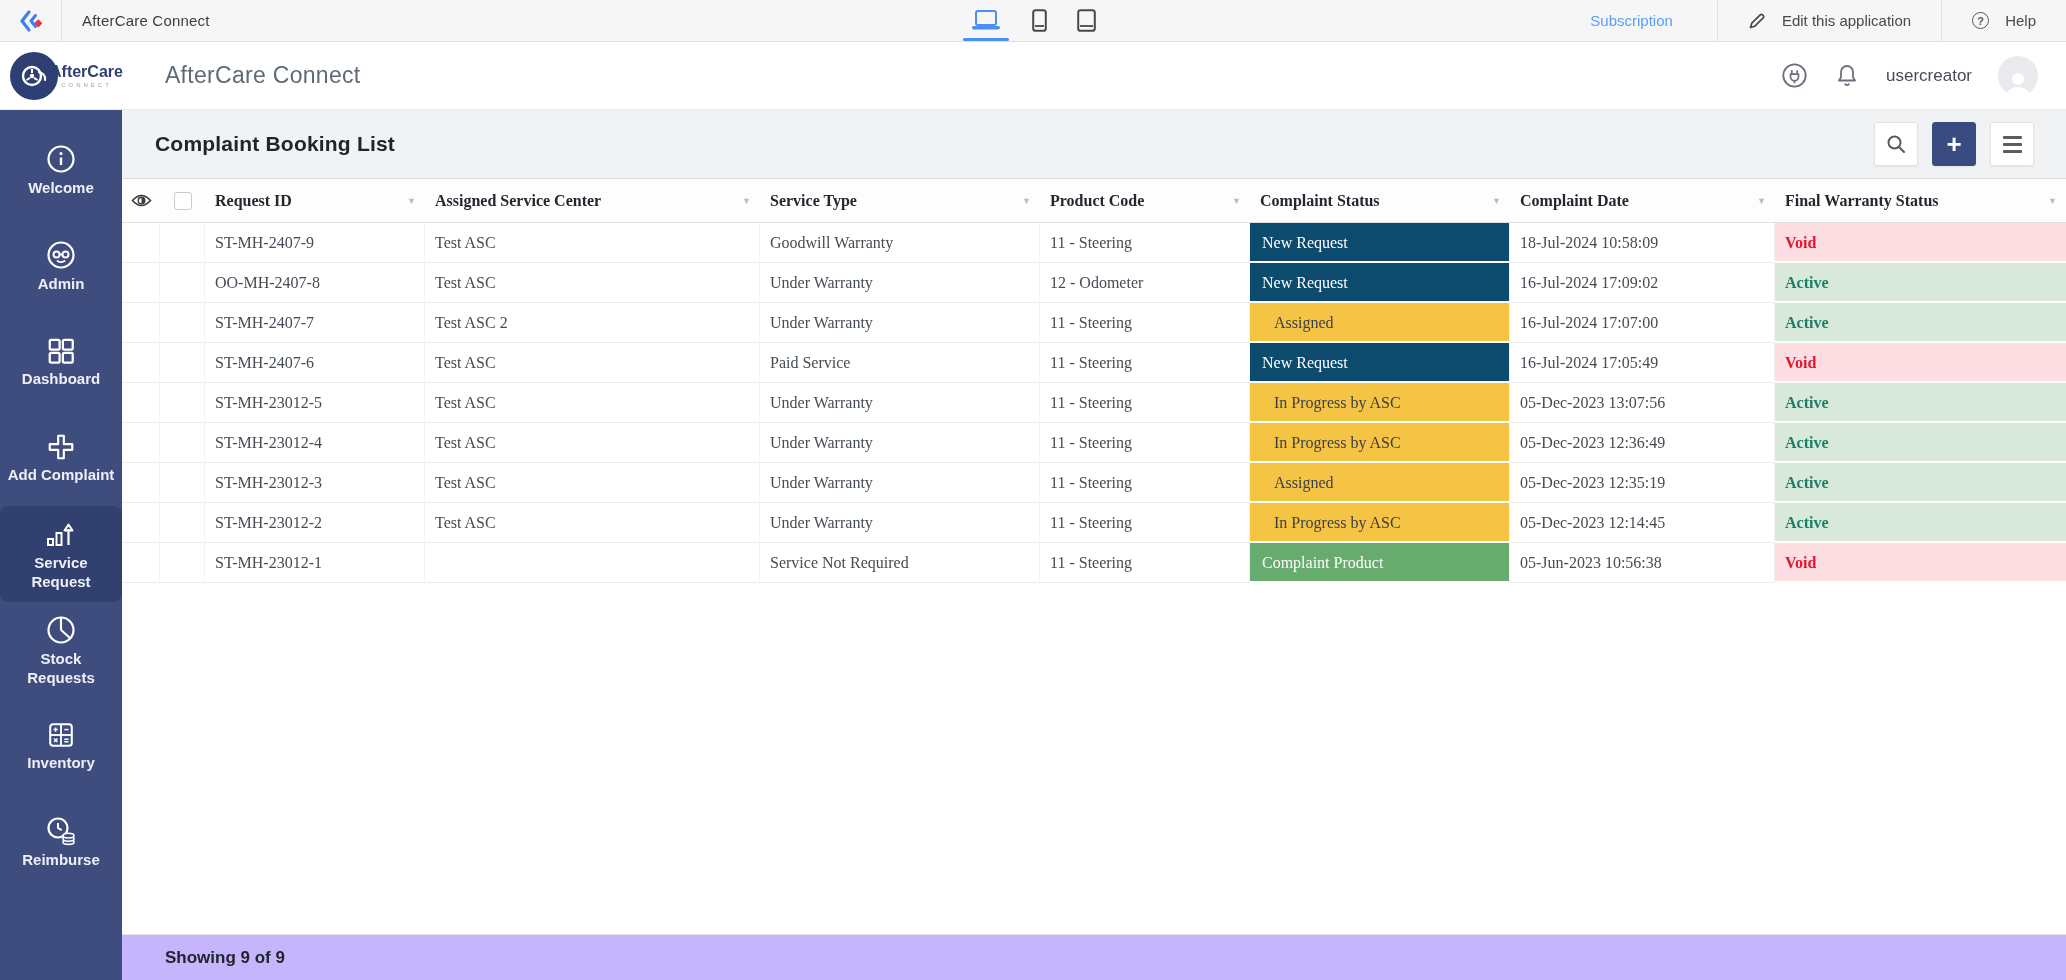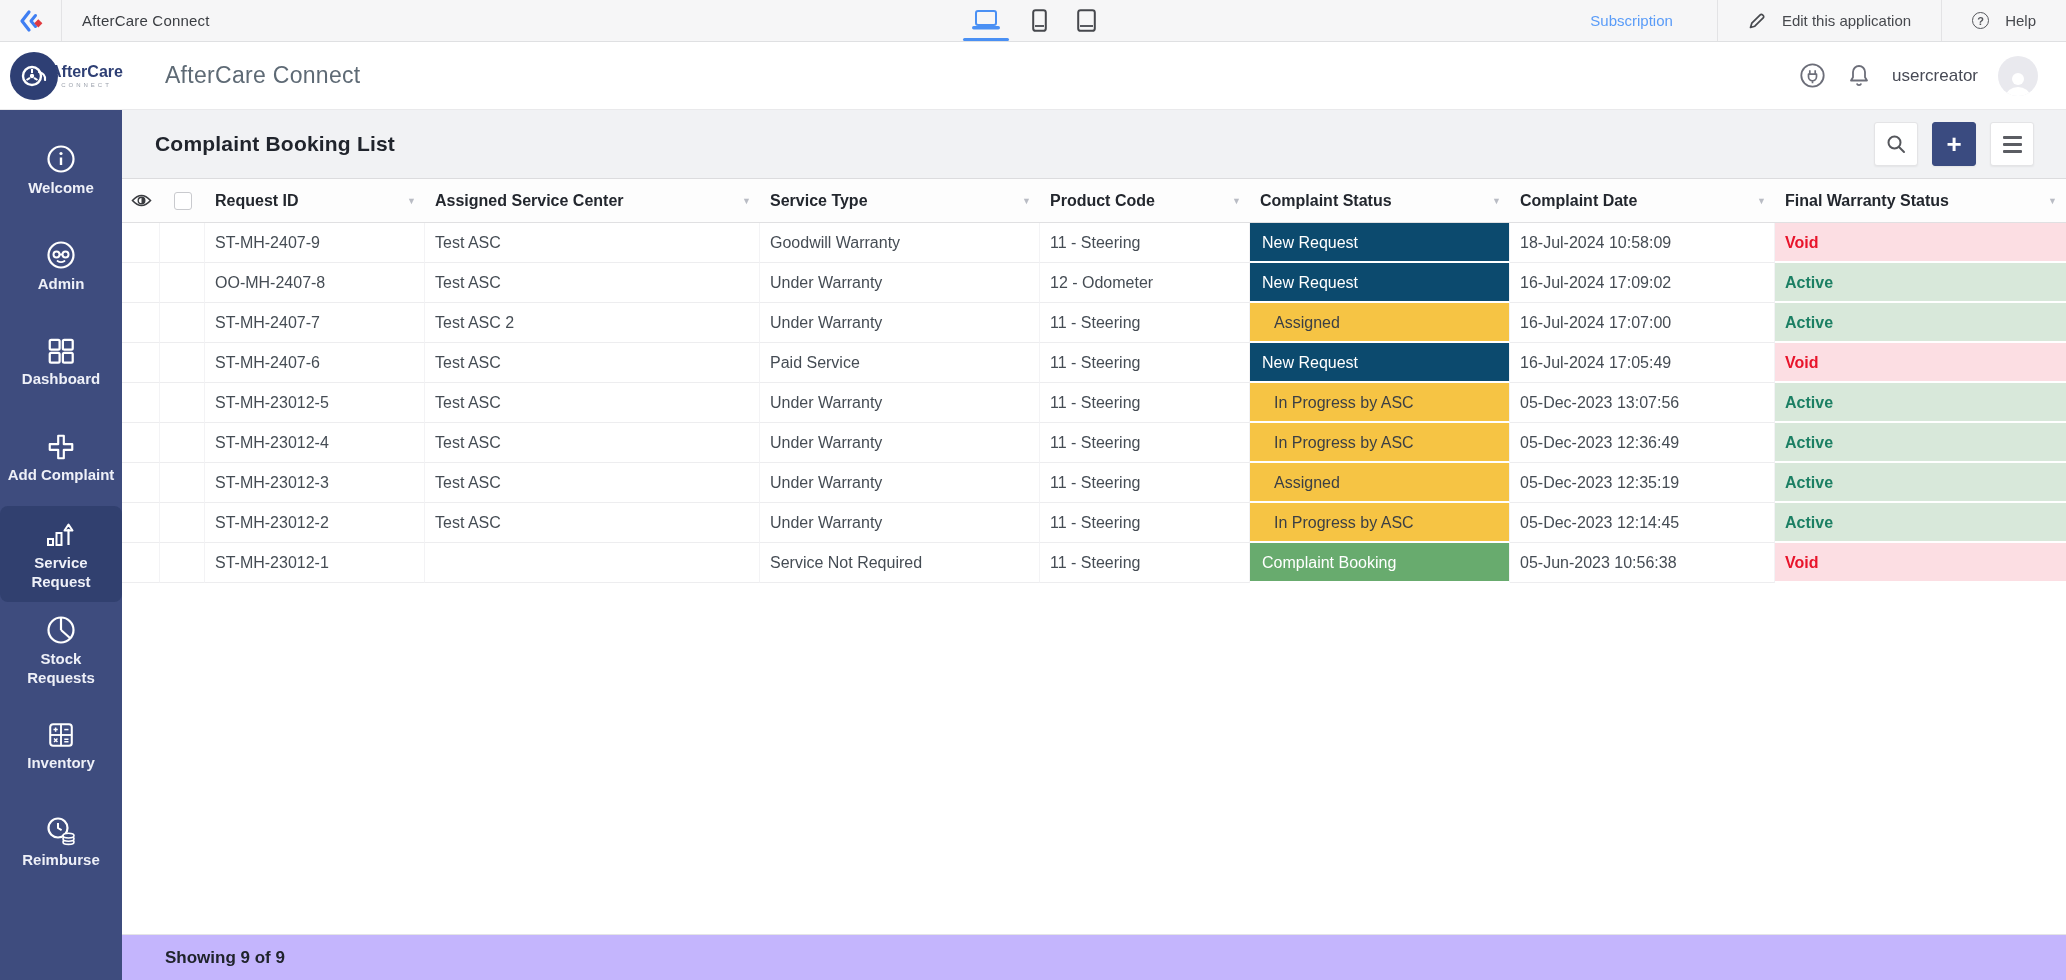--- a/index.html
+++ b/index.html
@@ -27,21 +27,21 @@
   
   .app-header { height:68px; background:#ffffff; border-bottom:1px solid #e9e9eb;
     display:flex; align-items:center; }
   .brand { display:flex; align-items:center; margin-left:10px; cursor:pointer; }
   .brand-disc { width:48px; height:48px; border-radius:50%; background:#2e3f74; display:flex;
     align-items:center; justify-content:center; flex-shrink:0; }
   .brand-words { margin-left:-8px; display:flex; flex-direction:column; line-height:1; }
   .brand-name { font-size:16px; font-weight:700; color:#2e3f74; }
   .brand-sub { font-size:6px; letter-spacing:3px; color:#9aa0ab; margin-top:2px; text-align:center; }
   .hd-title { margin-left:42px; font-size:23px; color:#5e6a75; letter-spacing:.3px; }
-  .hd-right { margin-left:auto; display:flex; align-items:center; gap:20px; padding-right:28px; }
+  .hd-right { margin-left:auto; display:flex; align-items:center; gap:26px; padding-right:28px; }
   .hd-user { font-size:17px; color:#474a55; cursor:pointer; }
   .avatar { width:40px; height:40px; border-radius:50%; background:#e9e9ee; overflow:hidden;
     display:flex; align-items:flex-end; justify-content:center; cursor:pointer; }
 
   
   .shell { display:flex; height:870px; }
 
   
   .sidebar { width:122px; background:#3e4c7e; flex-shrink:0; display:flex; flex-direction:column;
     padding-top:12px; overflow:hidden; }
@@ -57,21 +57,21 @@
   .page-title { font-size:21px; font-weight:700; color:#20242c; letter-spacing:.2px; }
   .ph-actions { display:flex; gap:14px; }
   .sq-btn { width:44px; height:44px; background:#ffffff; border:1px solid #e4e4e6; border-radius:3px;
     box-shadow:0 1px 2px rgba(0,0,0,.06); display:flex; align-items:center; justify-content:center; cursor:pointer; }
   .sq-btn.primary { background:#3a4b80; border-color:#3a4b80; color:#fff; font-size:26px; font-weight:700; }
   .bars { display:flex; flex-direction:column; gap:4px; }
   .bars span { width:19px; height:3px; background:#5b5d63; border-radius:1px; }
 
   
   .table-area { flex:1; background:#ffffff; border-top:1px solid #dcdcde; display:flex; flex-direction:column; min-height:0; }
-  .thead, .trow { display:grid; grid-template-columns:38px 45px 220px 335px 280px 210px 260px 265px 1fr; }
+  .thead, .trow { display:grid; grid-template-columns:38px 45px 220px 335px 280px 210px 260px 265px 1fr;font-family:Liberation Serif, serif; }
   .thead { height:44px; border-bottom:1px solid #e0e0e2; background:#fdfdfd; }
   .th { display:flex; align-items:center; padding:0 10px; font-size:16px; font-weight:700; color:#23272e;
     position:relative; cursor:pointer; white-space:nowrap; }
   .caret { position:absolute; right:9px; top:50%; transform:translateY(-50%); font-size:9px; color:#b9bcc4; }
   .c-eye, .c-cb { display:flex; align-items:center; justify-content:center; }
   .checkbox { width:18px; height:18px; background:#fff; border:1.5px solid #c9cace; border-radius:3px; cursor:pointer; }
   .trow { height:40px; }
   .td { font-size:16px; color:#454c54; line-height:39px; padding:0 10px; border-bottom:1px solid #ededef;
     border-right:1px solid #f3f3f5; white-space:nowrap; overflow:hidden; }
   .td:last-child { border-right:none; }
@@ -447,21 +447,21 @@
             <div class="td">05-Dec-2023 12:14:45</div>
             <div class="td w-active">Active</div>
           </div>
           <div class="trow">
             <div class="td c-eye"></div>
             <div class="td c-cb"></div>
             <div class="td">ST-MH-23012-1</div>
             <div class="td"></div>
             <div class="td">Service Not Required</div>
             <div class="td">11 - Steering</div>
-            <div class="td st-closed">Complaint Booking</div>
+            <div class="td st-closed">Complaint Product</div>
             <div class="td">05-Jun-2023 10:56:38</div>
             <div class="td w-void">Void</div>
           </div>
         </div>
     </div>
 
     <div class="footer-bar">
       <span class="footer-text">Showing 9 of 9</span>
     </div>
   </div>

